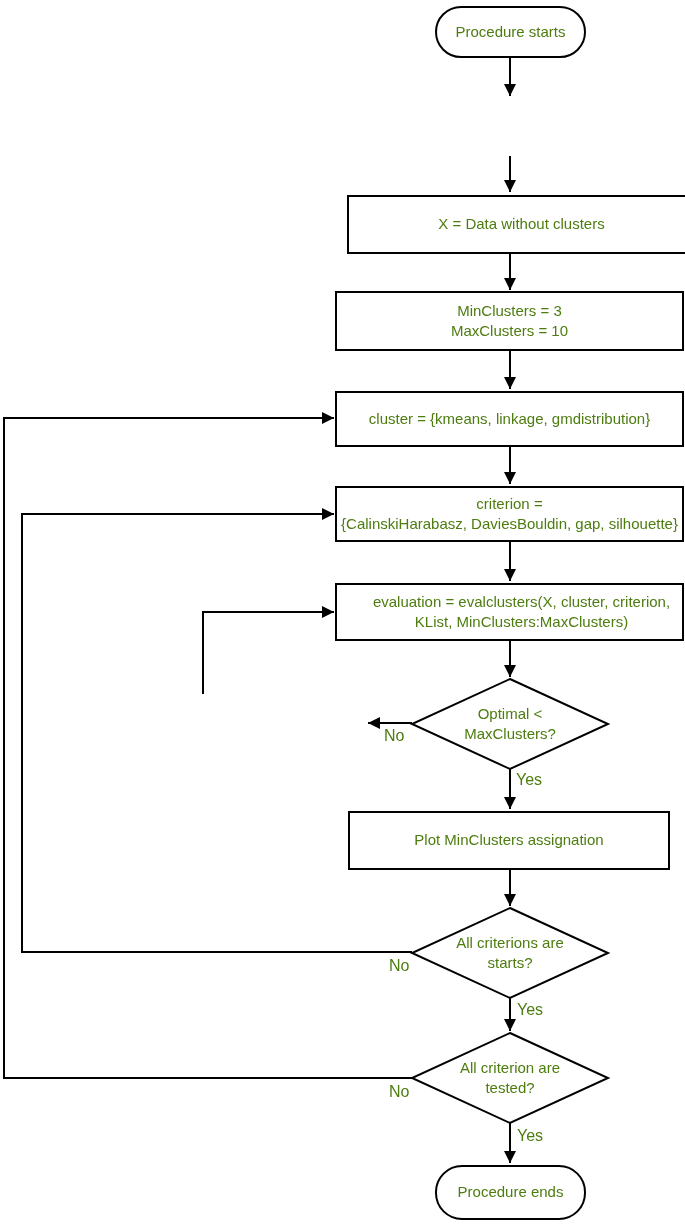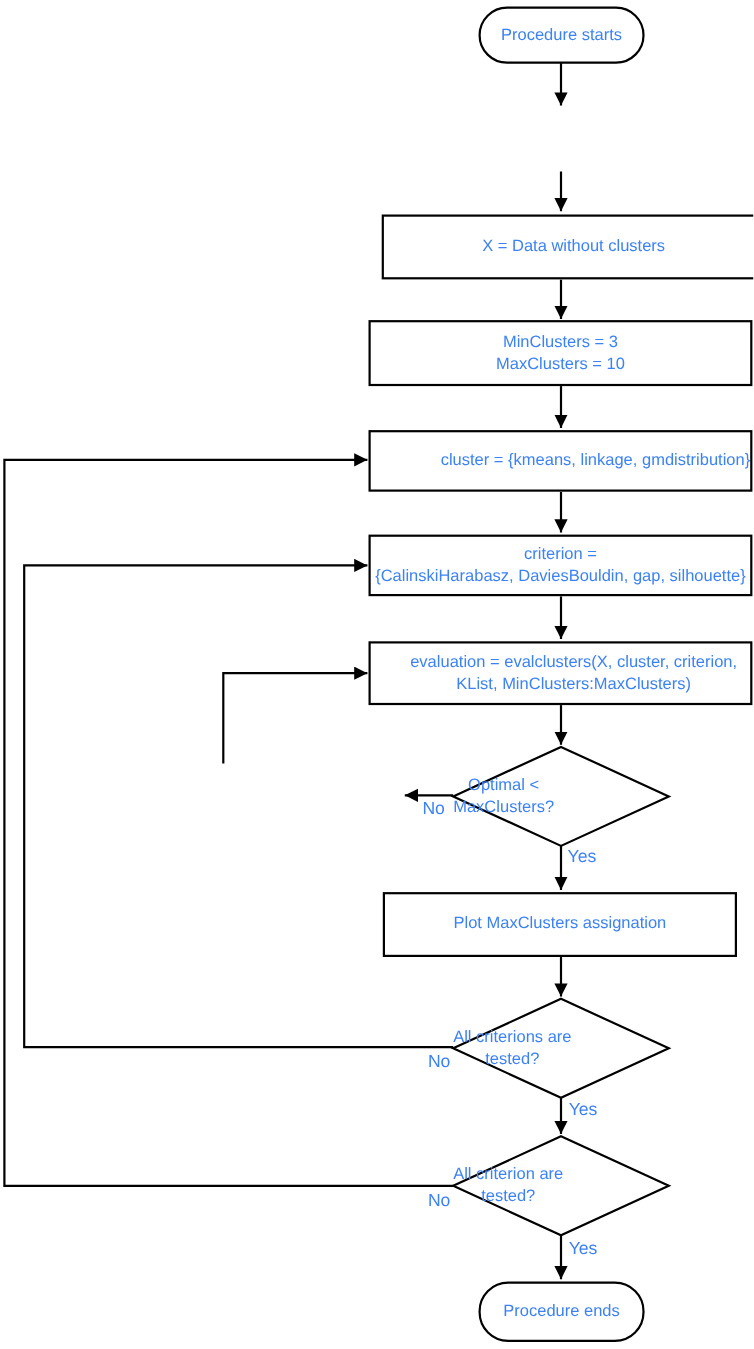--- a/index.html
+++ b/index.html
@@ -2,21 +2,21 @@
 <html><head>
 <meta charset="utf-8">
 <style>
   html, body { margin: 0; padding: 0; background: #ffffff; }
   .canvas {
     position: relative;
     width: 685px;
     height: 1226px;
     background: #ffffff;
     font-family: "Liberation Sans", sans-serif;
-    color: #3b82f6;
+    color: #4d7c0f;
     overflow: hidden;
   }
   .wires {
     position: absolute;
     left: 0; top: 0;
     width: 685px; height: 1226px;
   }
   .node {
     position: absolute;
     box-sizing: border-box;
@@ -28,21 +28,21 @@
     text-align: center;
     font-size: 15px;
     line-height: 1.35;
     white-space: pre;
   }
   .terminal { border-radius: 27px; }
   .dtext {
     position: absolute;
     display: flex;
     align-items: center;
-    justify-content: flex-start;
+    justify-content: center;
     text-align: center;
     font-size: 15px;
     line-height: 1.35;
     white-space: pre;
   }
   .elabel {
     position: absolute;
     font-size: 16px;
     line-height: 1;
     white-space: pre;
@@ -93,51 +93,51 @@
 
   <div class="node" style="left:335px; top:195px; width:349px; height:59px;margin-left:12px;">
     <span>X = Data without clusters</span>
   </div>
 
   <div class="node" style="left:335px; top:291px; width:349px; height:60px;">
     <span>MinClusters = 3
 MaxClusters = 10</span>
   </div>
 
-  <div class="node" style="left:335px; top:391px; width:349px; height:56px;justify-content:flex-end;">
+  <div class="node" style="left:335px; top:391px; width:349px; height:56px;">
     <span>cluster = {kmeans, linkage, gmdistribution}</span>
   </div>
 
   <div class="node" style="left:335px; top:486px; width:349px; height:56px;">
     <span>criterion =
 {CalinskiHarabasz, DaviesBouldin, gap, silhouette}</span>
   </div>
 
   <div class="node" style="left:335px; top:583px; width:349px; height:58px;padding-left:24px;">
     <span>evaluation = evalclusters(X, cluster, criterion,
 KList, MinClusters:MaxClusters)</span>
   </div>
 
 
   <div class="node" style="left:348px; top:811px; width:322px; height:59px;">
-    <span>Plot MaxClusters assignation</span>
+    <span>Plot MinClusters assignation</span>
   </div>
 
   <div class="node terminal" style="left:435px; top:1165px; width:151px; height:55px;">
     <span>Procedure ends</span>
   </div>
 
   <div class="dtext" style="left:412px; top:698px; width:196px; height:52px;">
     <span>Optimal &lt;
 MaxClusters?</span>
   </div>
 
   <div class="dtext" style="left:412px; top:927px; width:196px; height:52px;">
     <span>All criterions are
-tested?</span>
+starts?</span>
   </div>
 
   <div class="dtext" style="left:412px; top:1052px; width:196px; height:52px;">
     <span>All criterion are
 tested?</span>
   </div>
 
   <div class="elabel" style="left:384px; top:728px;">No</div>
   <div class="elabel" style="left:516px; top:772px;">Yes</div>
   <div class="elabel" style="left:389px; top:958px;">No</div>

